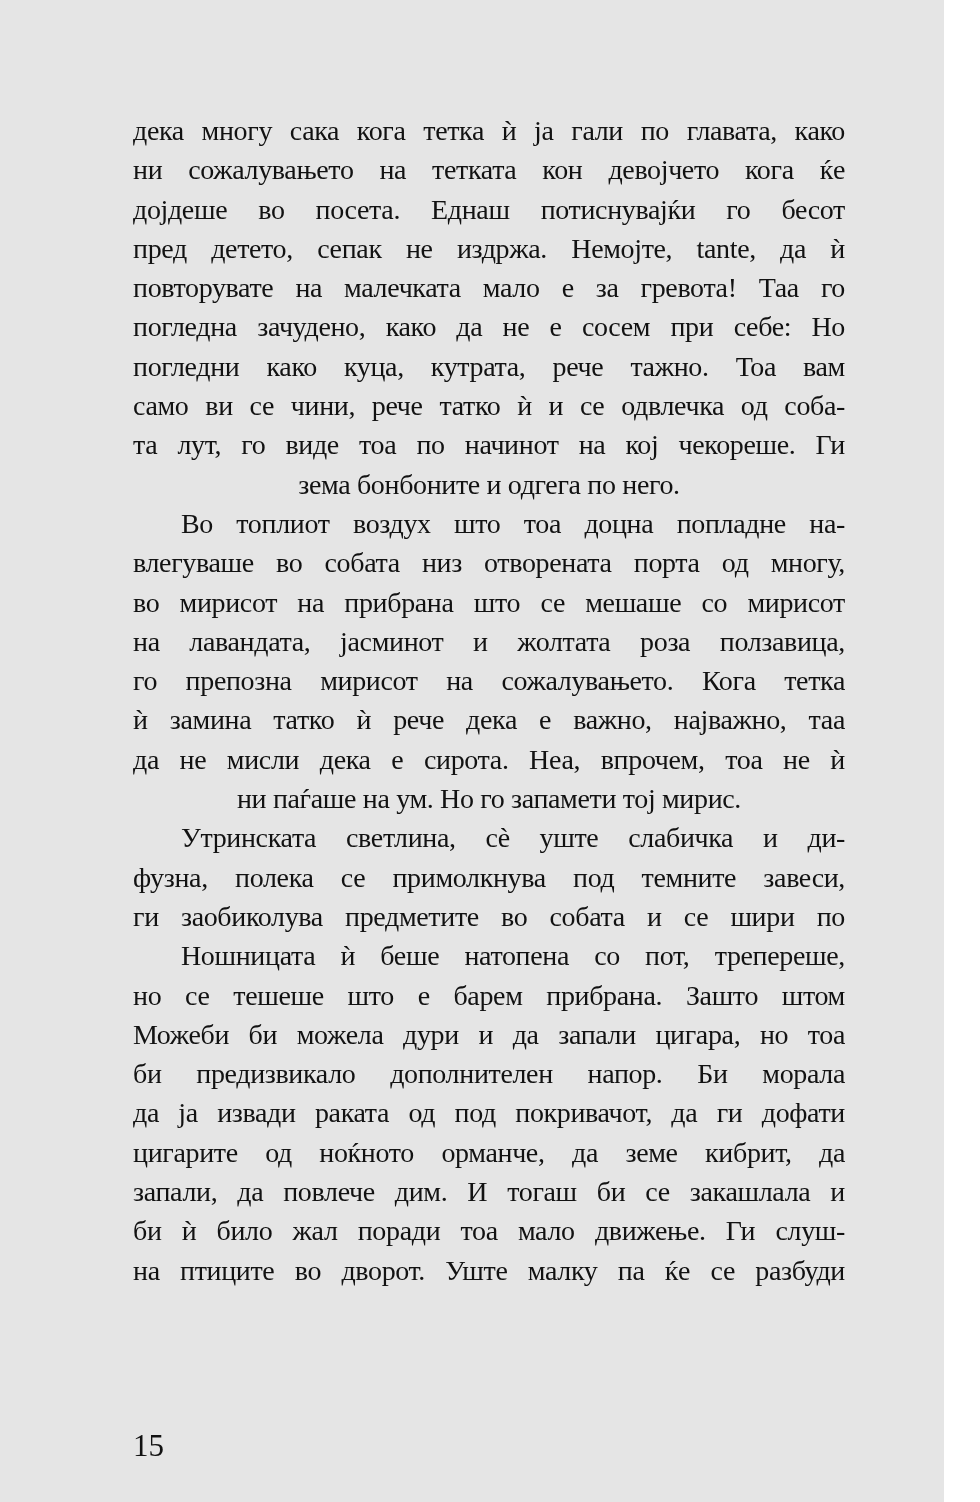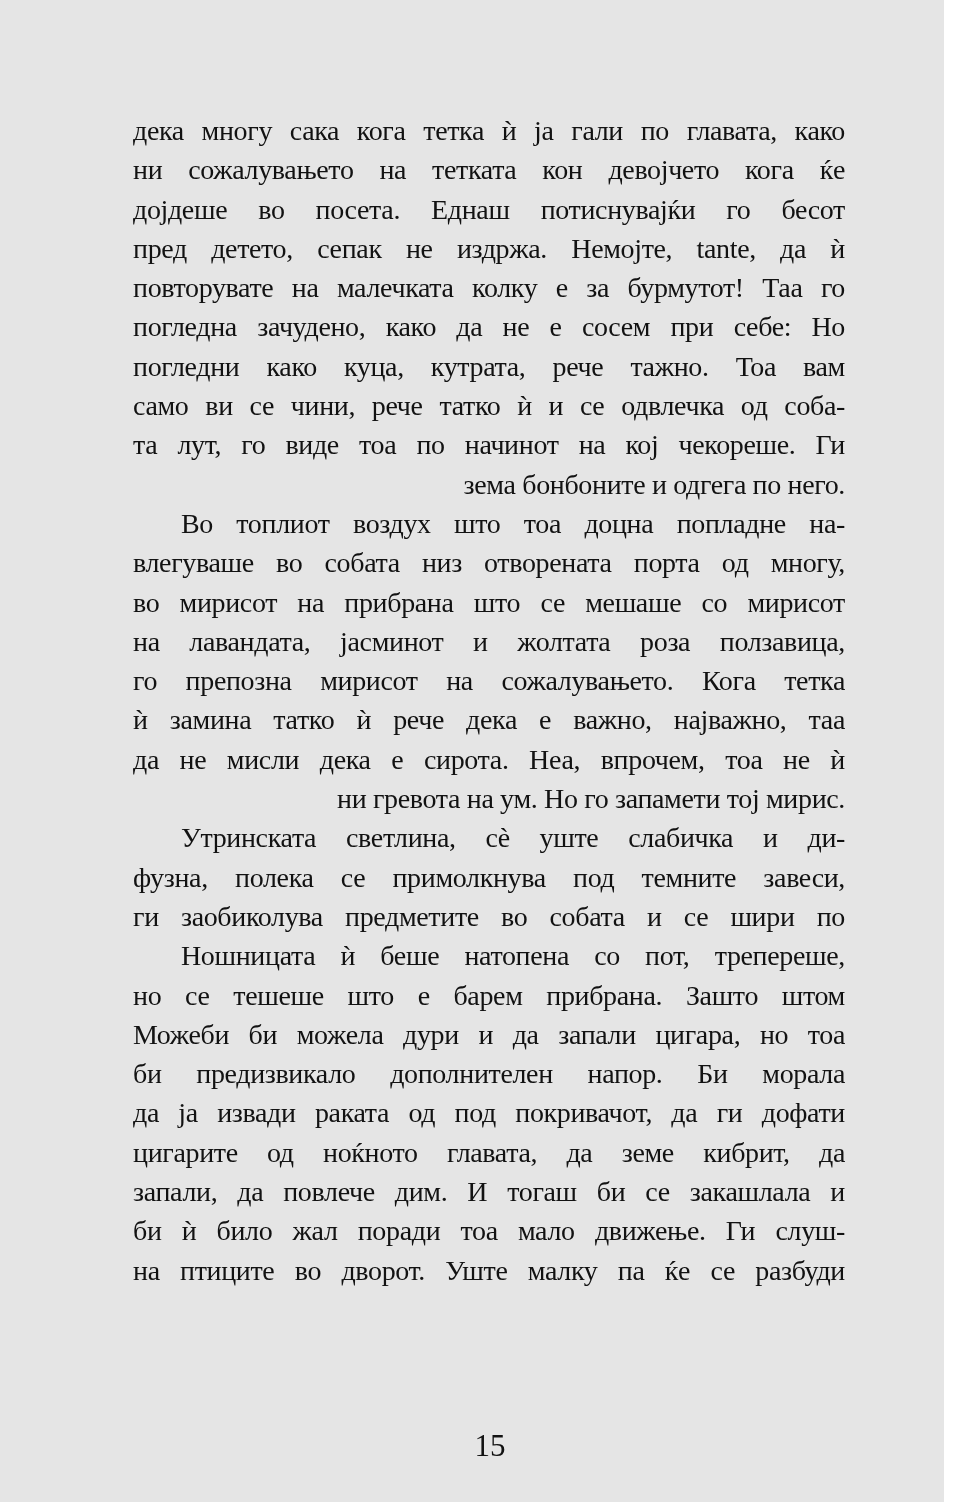--- a/index.html
+++ b/index.html
@@ -24,79 +24,79 @@
   }
   .para {
     margin: 0;
     padding: 0;
   }
   .line {
     font-size: 28px;
     line-height: 39.3px;
     height: 39.3px;
     letter-spacing: -0.35px;
-    text-align: right;
+    text-align: center;
     overflow: hidden;
   }
   .line.j {
     text-align: justify;
     text-align-last: justify;
   }
   .para.indent .line:first-child {
     text-indent: 48px;
   }
   .page-number {
     position: absolute;
     left: 133px;
     top: 1428px;
     width: 714px;
     font-size: 31px;
     line-height: 36px;
-    text-align: center;
+    text-align: left;
     color: #121212;
   }
 </style>
 </head>
 <body>
 
 <div class="page">
   <div class="text-block">
       <div class="para">
         <div class="line j">дека многу сака кога тетка ѝ ја гали по главата, како</div>
         <div class="line j">ни сожалувањето на тетката кон девојчето кога ќе</div>
         <div class="line j">дојдеше во посета. Еднаш потиснувајќи го бесот</div>
         <div class="line j">пред детето, сепак не издржа. Немојте, tante, да ѝ</div>
-        <div class="line j">повторувате на малечката колку е за бурмутот! Таа го</div>
+        <div class="line j">повторувате на малечката мало е за гревота! Таа го</div>
         <div class="line j">погледна зачудено, како да не е сосем при себе: Но</div>
         <div class="line j">погледни како куца, кутрата, рече тажно. Тоа вам</div>
         <div class="line j">само ви се чини, рече татко ѝ и се одвлечка од соба-</div>
         <div class="line j">та лут, го виде тоа по начинот на кој чекореше. Ги</div>
         <div class="line">зема бонбоните и одгега по него.</div>
       </div>
       <div class="para indent">
         <div class="line j">Во топлиот воздух што тоа доцна попладне на-</div>
         <div class="line j">влегуваше во собата низ отворената порта од многу,</div>
         <div class="line j">во мирисот на прибрана што се мешаше со мирисот</div>
         <div class="line j">на лавандата, јасминот и жолтата роза ползавица,</div>
         <div class="line j">го препозна мирисот на сожалувањето. Кога тетка</div>
         <div class="line j">ѝ замина татко ѝ рече дека е важно, најважно, таа</div>
         <div class="line j">да не мисли дека е сирота. Неа, впрочем, тоа не ѝ</div>
-        <div class="line">ни гревота на ум. Но го запамети тој мирис.</div>
+        <div class="line">ни паѓаше на ум. Но го запамети тој мирис.</div>
       </div>
       <div class="para indent">
         <div class="line j">Утринската светлина, сè уште слабичка и ди-</div>
         <div class="line j">фузна, полека се примолкнува под темните завеси,</div>
         <div class="line j">ги заобиколува предметите во собата и се шири по</div>
       </div>
       <div class="para indent">
         <div class="line j">Ношницата ѝ беше натопена со пот, трепереше,</div>
         <div class="line j">но се тешеше што е барем прибрана. Зашто штом</div>
         <div class="line j">Можеби би можела дури и да запали цигара, но тоа</div>
         <div class="line j">би предизвикало дополнителен напор. Би морала</div>
         <div class="line j">да ја извади раката од под покривачот, да ги дофати</div>
-        <div class="line j">цигарите од ноќното главата, да земе кибрит, да</div>
+        <div class="line j">цигарите од ноќното орманче, да земе кибрит, да</div>
         <div class="line j">запали, да повлече дим. И тогаш би се закашлала и</div>
         <div class="line j">би ѝ било жал поради тоа мало движење. Ги слуш-</div>
         <div class="line j">на птиците во дворот. Уште малку па ќе се разбуди</div>
       </div>
     </div>
   <div class="page-number">15</div>
 </div>
 
 </body></html>

